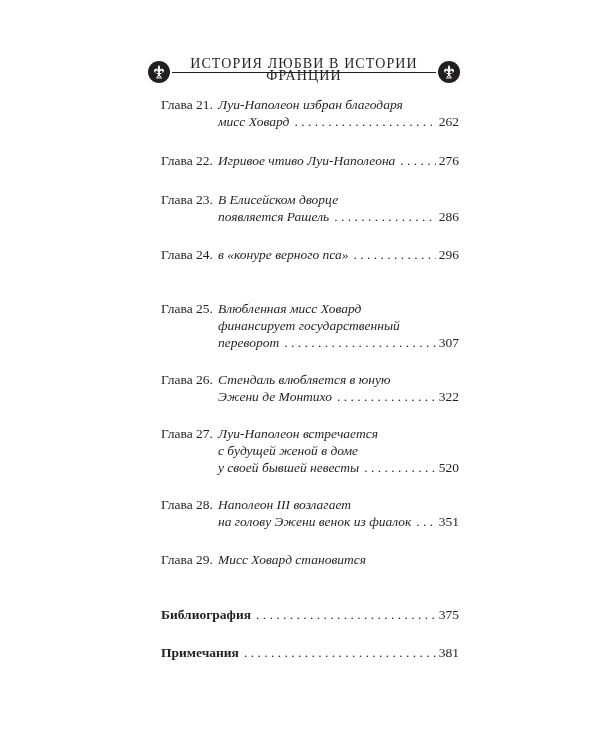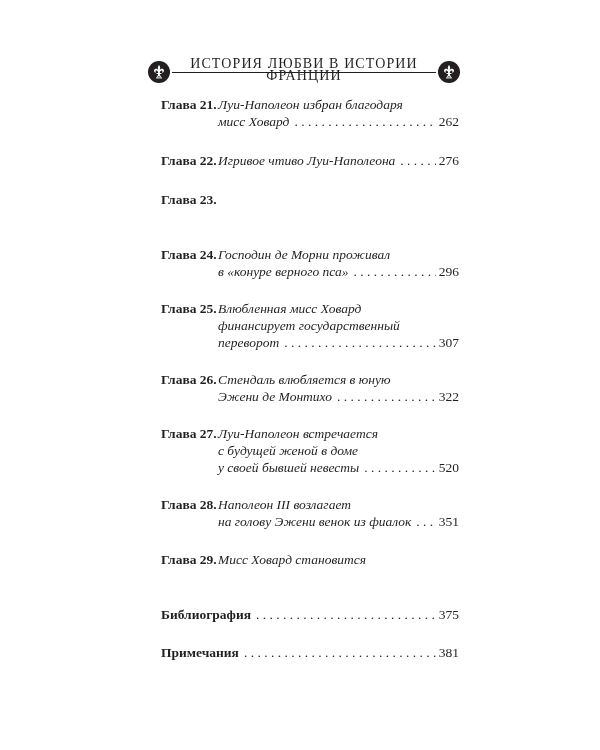--- a/index.html
+++ b/index.html
@@ -36,21 +36,21 @@
     }
     .toc {
       position: absolute; left: 161px; top: 96px; width: 298px;
     }
     .entry {
       position: relative;
       font-size: 13.5px; line-height: 17px;
     }
     .entry .label {
       position: absolute; left: 0; top: 0;
-      font-weight: bold;
+      font-weight: normal;
       white-space: nowrap;
     }
     .entry .title {
       margin-left: 57px;
       font-style: italic;
       text-align: right;
     }
     .entry.plain .title { margin-left: 0; }
     .line { display: flex; align-items: baseline; white-space: nowrap; }
     .line .txt { flex: 0 0 auto; }
@@ -105,27 +105,34 @@
       <div class="title">
         <div class="line">
           <span class="txt">Игривое чтиво Луи-Наполеона</span>
           <span class="dots"></span>
           <span class="page">276</span>
         </div>
       </div>
     </div>
     <div class="entry" style="position: absolute; left: 0px; right: 0px; top: 95px;">
       <span class="label">Глава 23.</span>
+      <div class="title">
+        <div class="line">
+          <span class="txt">В Елисейском дворце</span>
+        </div>
+        <div class="line">
+          <span class="txt">появляется Рашель</span>
+          <span class="dots"></span>
+          <span class="page">286</span>
+        </div>
+      </div>
     </div>
     <div class="entry" style="position: absolute; left: 0px; right: 0px; top: 150px;">
       <span class="label">Глава 24.</span>
       <div class="title">
-        <div class="line">
-          <span class="txt">Господин де Морни проживал</span>
-        </div>
         <div class="line">
           <span class="txt">в «конуре верного пса»</span>
           <span class="dots"></span>
           <span class="page">296</span>
         </div>
       </div>
     </div>
     <div class="entry" style="position: absolute; left: 0px; right: 0px; top: 204px;">
       <span class="label">Глава 25.</span>
       <div class="title">

